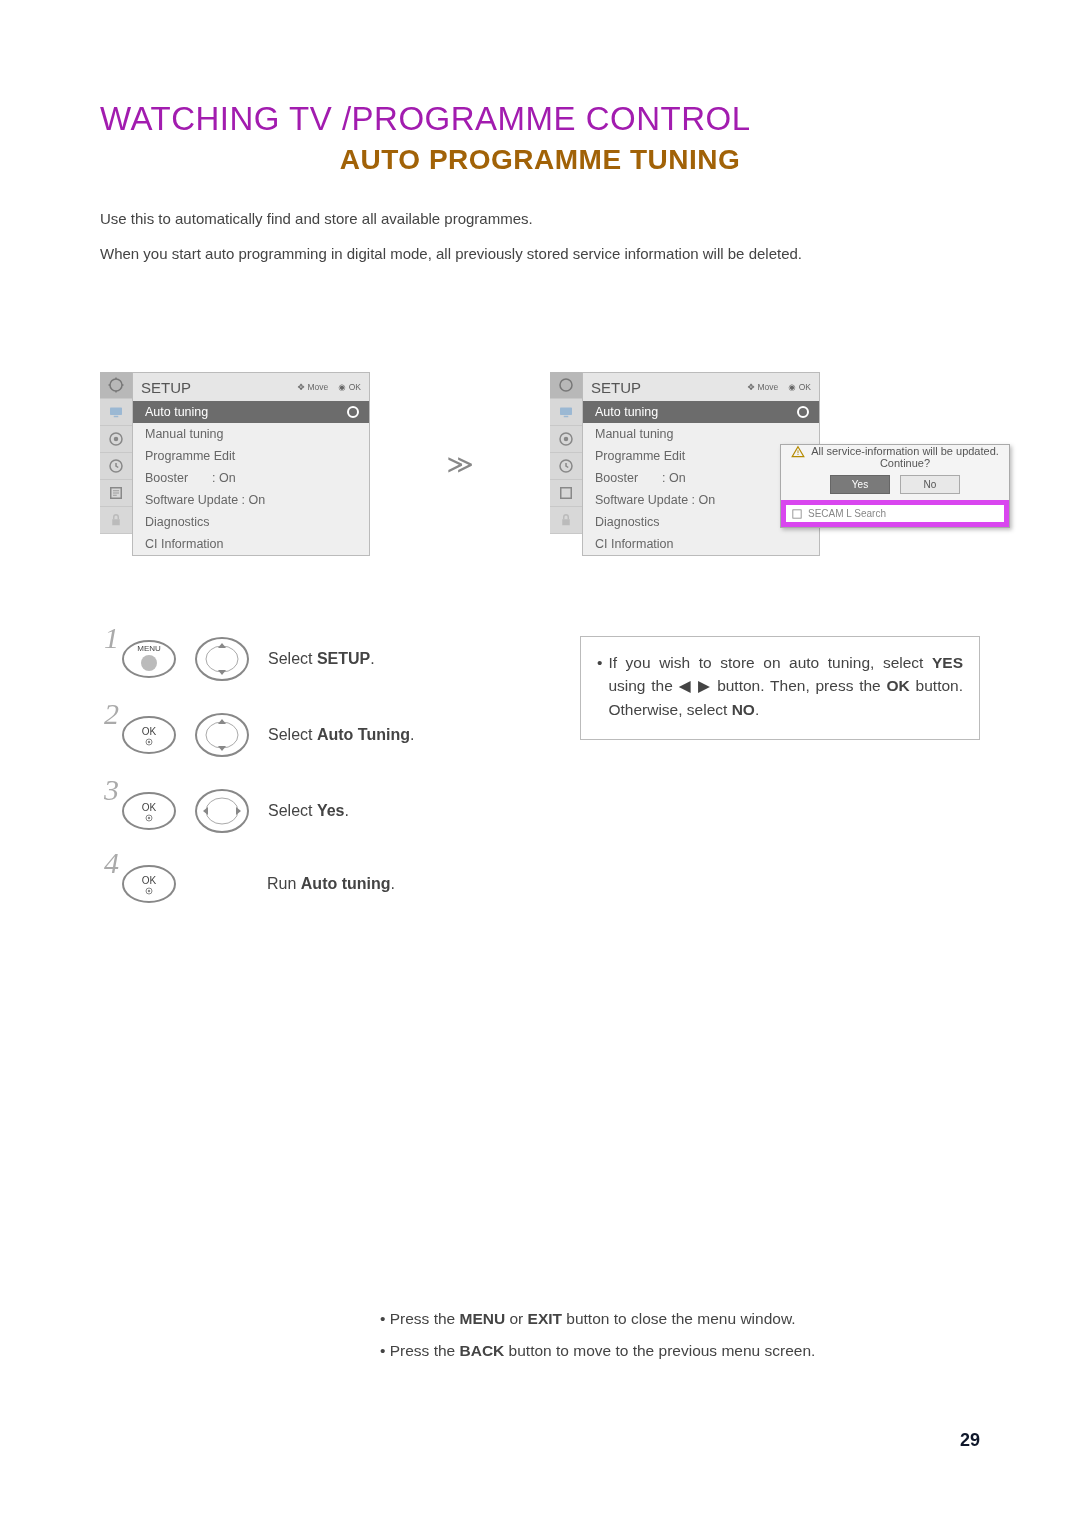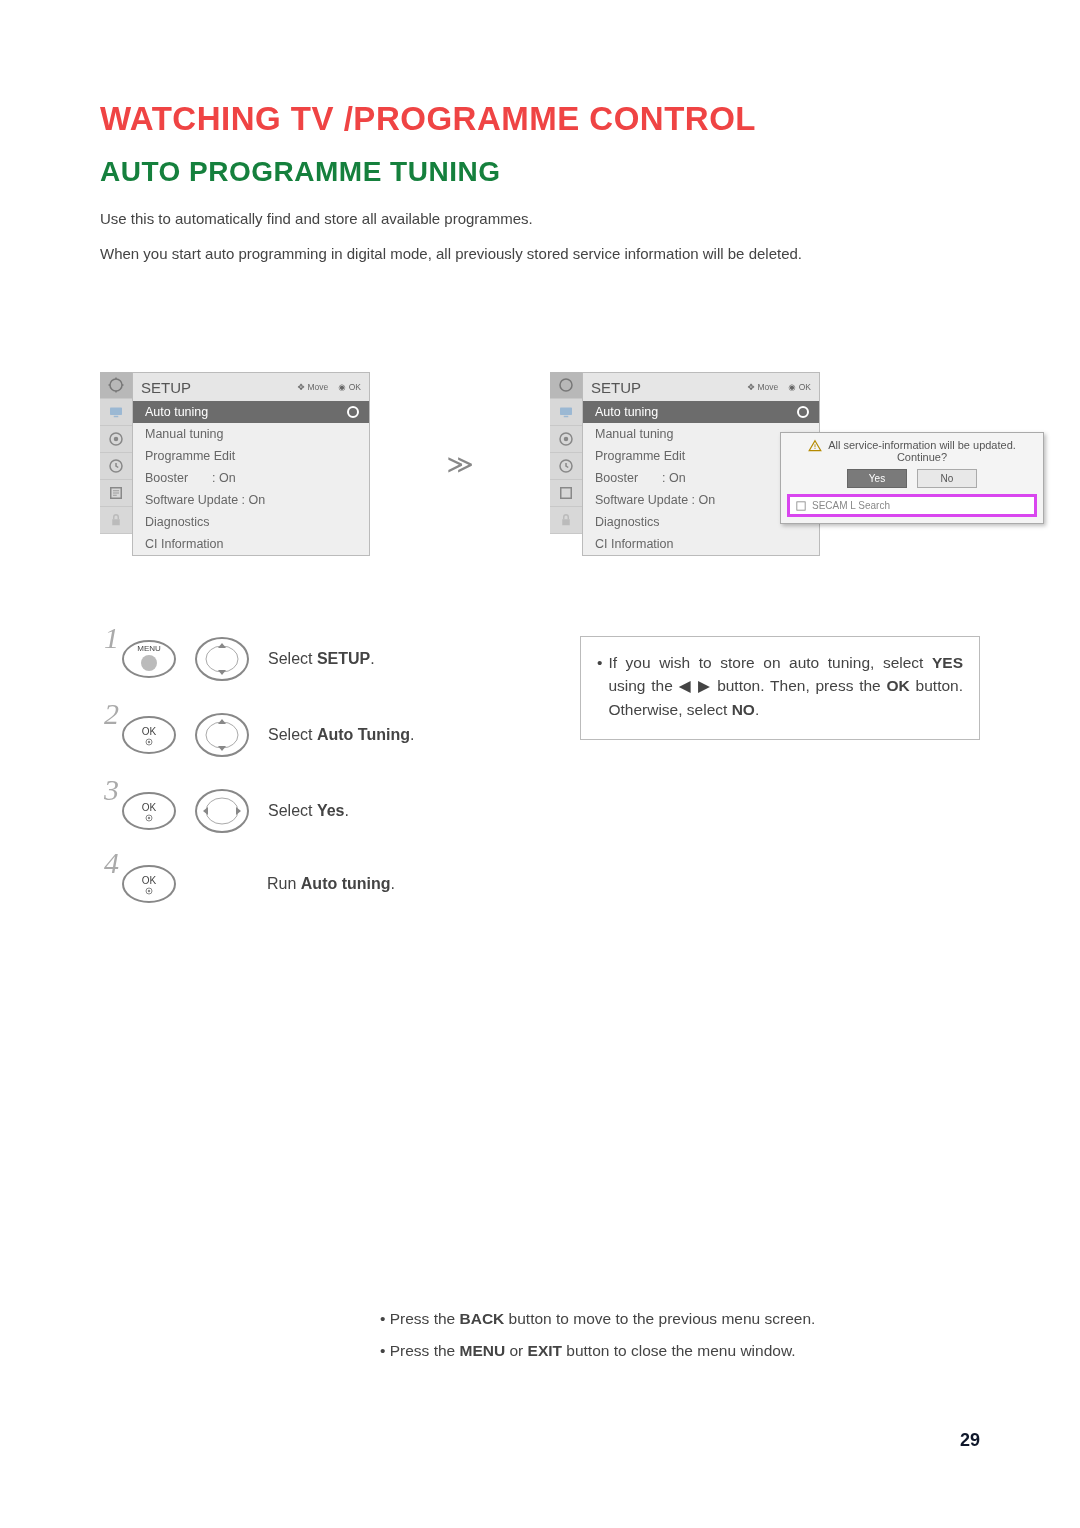--- a/index.html
+++ b/index.html
@@ -7,31 +7,32 @@
     width: 1080px;
     height: 1528px;
     background: #fff;
     font-family: "Helvetica Neue", Arial, sans-serif;
     color: #333;
     position: relative;
     padding: 100px 100px 0 100px;
   }
   h1.main-title {
     font-size: 33px;
-    font-weight: 700;
+    font-weight: 400;
     letter-spacing: 0.5px;
-    color: #ef4444;
-    margin-bottom: 18px;
+    color: #a21caf;
+    margin-bottom: 6px;
   }
   h2.sub-title {
     font-size: 28px;
     font-weight: 600;
     letter-spacing: 0.5px;
-    color: #15803d;
-    margin-bottom: 22px;
+    color: #a16207;
+    margin-bottom: 34px;
+    text-align: center;
   }
   p.body-text {
     font-size: 15px;
     color: #444;
     margin-bottom: 18px;
   }
 
   
   .osd-row {
     display: flex;
@@ -93,43 +94,42 @@
     content: "";
     position: absolute;
     right: 10px; top: 50%; transform: translateY(-50%);
     width: 8px; height: 8px; border-radius: 50%;
     background: #6c6c6c; border: 2px solid #fff;
   }
 
   
   .dialog {
     position: absolute;
-    top: 60px; left: 230px;
-    width: 264px;
+    top: 72px; left: 230px;
+    width: 230px;
     background: #f4f4f4;
     border: 1px solid #aaa;
     box-shadow: 2px 2px 4px rgba(0,0,0,0.25);
-    padding: 6px;
     font-size: 11px;
     color: #555;
   }
   .dialog-msg { display:flex; align-items:flex-start; gap:6px; margin-bottom:6px; justify-content:center; text-align:center;}
   .dialog-msg svg { flex:0 0 14px; }
   .dialog-btns { display:flex; gap:10px; justify-content:center; margin-bottom:6px;}
   .dialog-btn {
     flex: 0 0 60px;
     text-align:center;
     padding: 3px 0;
     border: 1px solid #aaa;
     background: #e8e8e8;
     font-size: 10px;
   }
   .dialog-btn.sel { background: #7a7a7a; color:#fff; border-color:#666; }
   .dialog-search {
-    border: 3px solid #d946ef;
+    border: 5px solid #d946ef;
     background:#fff;
     font-size: 10px;
     padding: 3px 6px;
     display:flex; gap:6px; align-items:center;
     color:#888;
   }
 
   
   .big-arrow { font-size: 26px; color:#888; }
 
@@ -471,20 +471,20 @@
           <span>◀</span>&nbsp;<span>▶</span>
           <span> button. Then, press the </span><b>OK</b><span> button. Otherwise, select </span><b>NO</b><span>.</span>
         </span>
       </li>
     </ul>
   </div>
 </div>
 
 <div class="footer-notes">
   <p>
+    <span>• Press the </span><b>MENU</b><span> or </span><b>EXIT</b><span> button to close the menu window.</span>
+  </p>
+  <p>
     <span>• Press the </span><b>BACK</b><span> button to move to the previous menu screen.</span>
   </p>
-  <p>
-    <span>• Press the </span><b>MENU</b><span> or </span><b>EXIT</b><span> button to close the menu window.</span>
-  </p>
 </div>
 
 <div class="page-num">29</div>
 
 </body></html>

